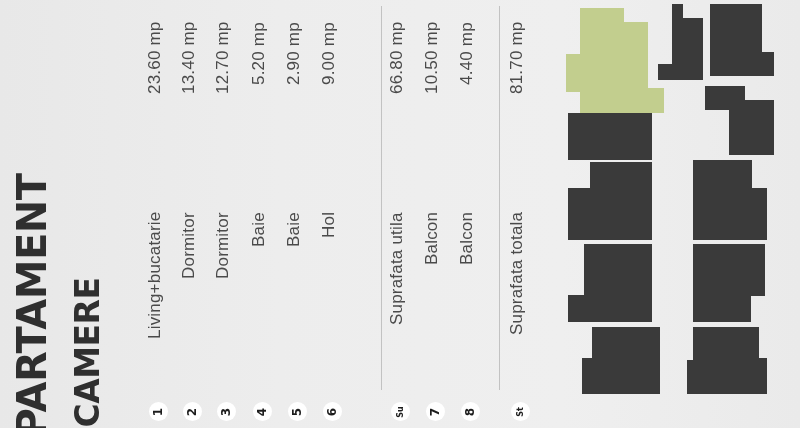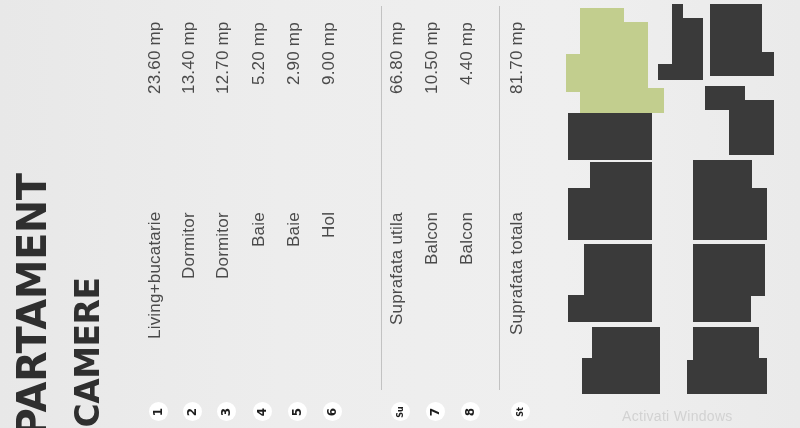--- a/index.html
+++ b/index.html
@@ -215,15 +215,14 @@
           <polygon points="28,162 90,162 90,240 6,240 6,188 28,188" fill="#3a3a3a"></polygon>
           <polygon points="131,160 190,160 190,188 205,188 205,240 131,240" fill="#3a3a3a"></polygon>
           <polygon points="22,244 90,244 90,322 6,322 6,295 22,295" fill="#3a3a3a"></polygon>
           <polygon points="131,244 203,244 203,296 189,296 189,322 131,322" fill="#3a3a3a"></polygon>
           <polygon points="30,327 98,327 98,394 20,394 20,358 30,358" fill="#3a3a3a"></polygon>
           <polygon points="131,327 197,327 197,358 205,358 205,394 125,394 125,360 131,360" fill="#3a3a3a"></polygon>
         </g>
     </svg>
   </div>
 
-  <div id="watermark">Activati Windows</div>
 
 </div>
 
 </body></html>

